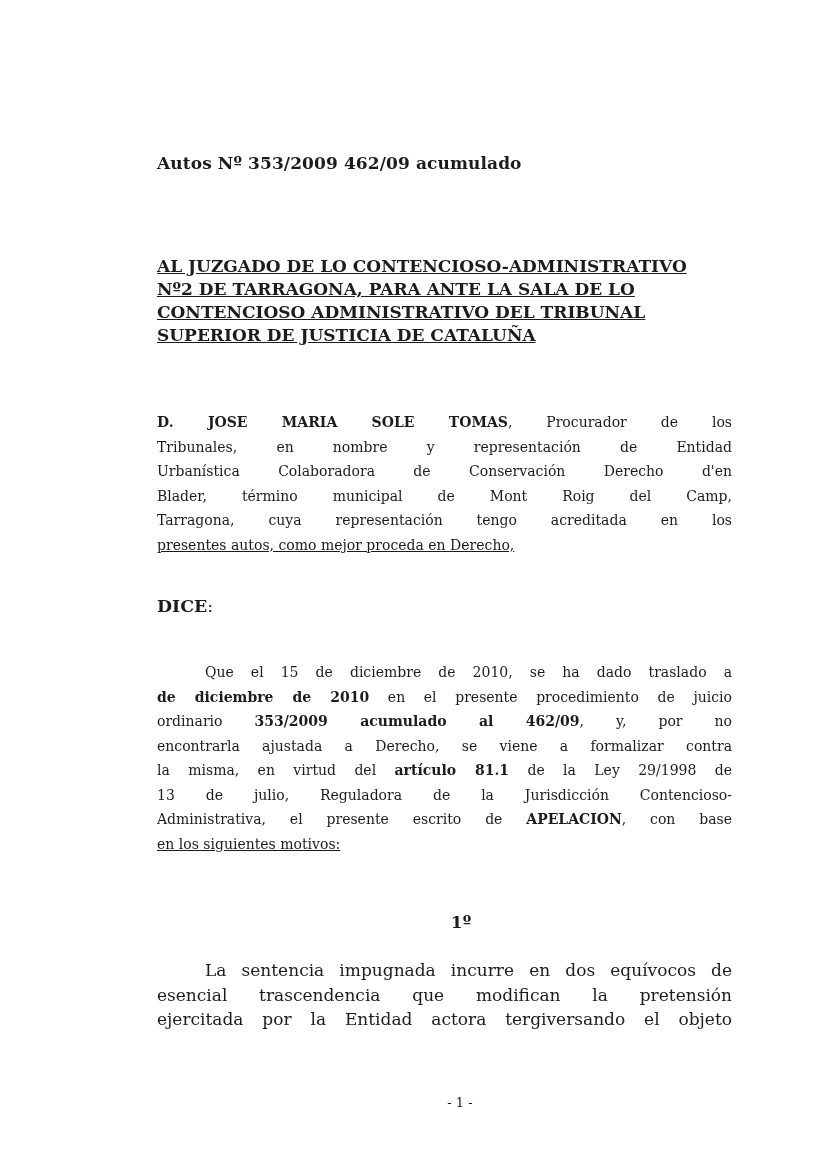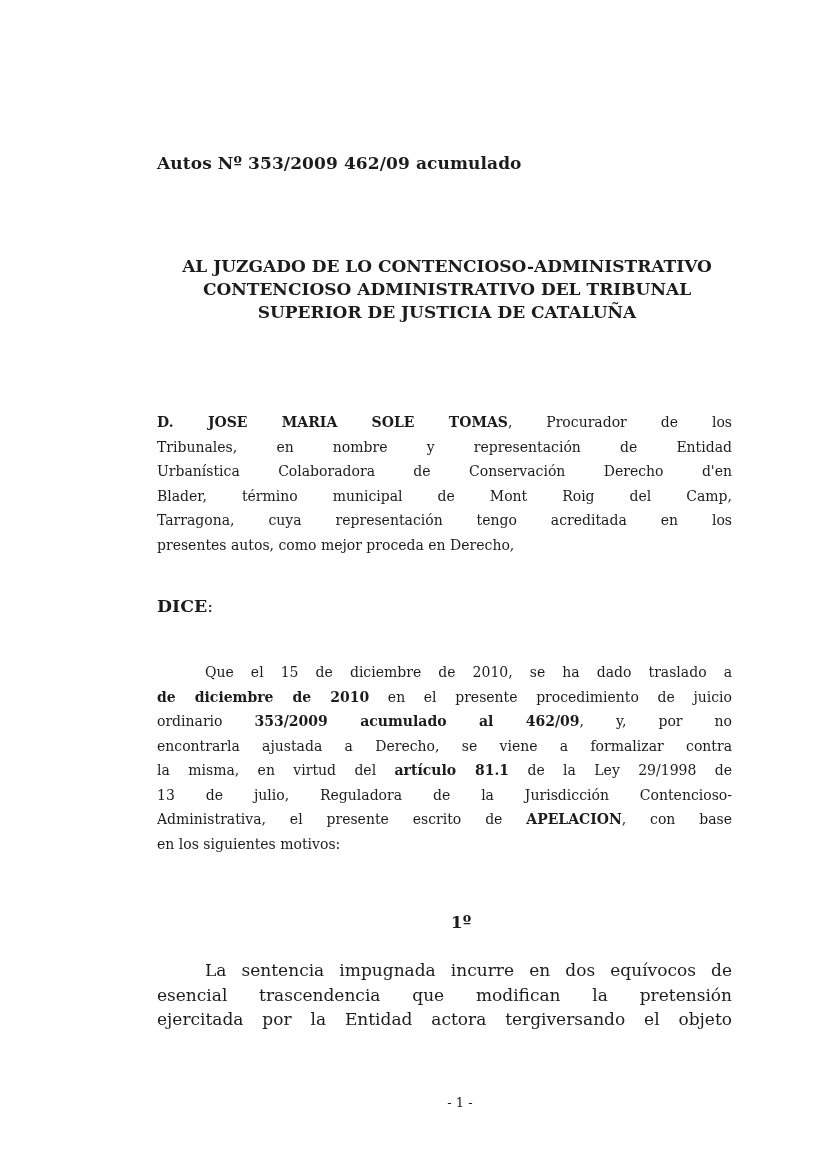--- a/index.html
+++ b/index.html
@@ -7,51 +7,52 @@
     width: 820px; height: 1160px; position: relative; overflow: hidden;
     font-family: "DejaVu Serif", "Liberation Serif", serif;
     color: #1c1c1c;
   }
   .page { position: absolute; left: 0; top: 0; width: 820px; height: 1160px; }
   .block { position: absolute; left: 157px; width: 575px; }
   .autos {
     top: 153px; font-weight: bold; font-size: 17px; letter-spacing: 0.1px;
   }
   .heading {
-    top: 255px; text-align: center; font-weight: bold; font-size: 17px;
-    line-height: 23px; left: 157px; width: 580px;
+    top: 255px; font-weight: bold; font-size: 17px;
+    line-height: 23px; left: 157px; width: 580px; text-decoration: underline;
   }
   .heading div { white-space: nowrap; }
   .para {
     font-size: 14px; line-height: 24.5px; text-align: justify;
     text-align-last: left;
   }
   .p1 { top: 410px; }
   .p1 .line { display: block; text-align: justify; text-align-last: justify; height: 24.5px; white-space: nowrap; }
   .p1 .line.last { text-align-last: left; }
   .line { display: block; height: 24.5px; text-align: justify; text-align-last: justify; white-space: nowrap; }
-  .line.last { text-align-last: left; }
+  .line.last { text-align-last: left; text-decoration: underline; }
   .indent { padding-left: 48px; }
   b { font-weight: bold; }
   .dice { top: 596px; font-weight: bold; font-size: 17.4px; }
   .dice .colon { font-weight: normal; }
   .p2 { top: 660px; }
   .ordinal { top: 912px; left: 144px; width: 634px; text-align: center; font-weight: bold; font-size: 17px; }
   .p3 { top: 958px; font-weight: normal; font-size: 17px; }
   .pagenum { top: 1095px; left: 0; width: 920px; text-align: center; font-size: 13px; position: absolute; }
 </style>
 </head>
 <body>
 
 <div class="page">
 
   <div class="block autos">Autos Nº 353/2009 462/09 acumulado</div>
 
   <div class="block heading">
     <div>AL JUZGADO DE LO CONTENCIOSO-ADMINISTRATIVO</div>
+    <div>Nº2 DE TARRAGONA,  PARA ANTE LA SALA DE LO</div>
     <div>CONTENCIOSO ADMINISTRATIVO DEL TRIBUNAL</div>
     <div>SUPERIOR DE JUSTICIA DE CATALUÑA</div>
   </div>
 
   <div class="block para p1">
     <span class="line"><b>D. JOSE MARIA SOLE TOMAS</b><span>, Procurador de los</span></span>
     <span class="line">Tribunales, en nombre  y representación de Entidad</span>
     <span class="line">Urbanística Colaboradora de Conservación Derecho d'en</span>
     <span class="line">Blader, término municipal de Mont Roig del Camp,</span>
     <span class="line">Tarragona,  cuya representación tengo acreditada en los</span>

